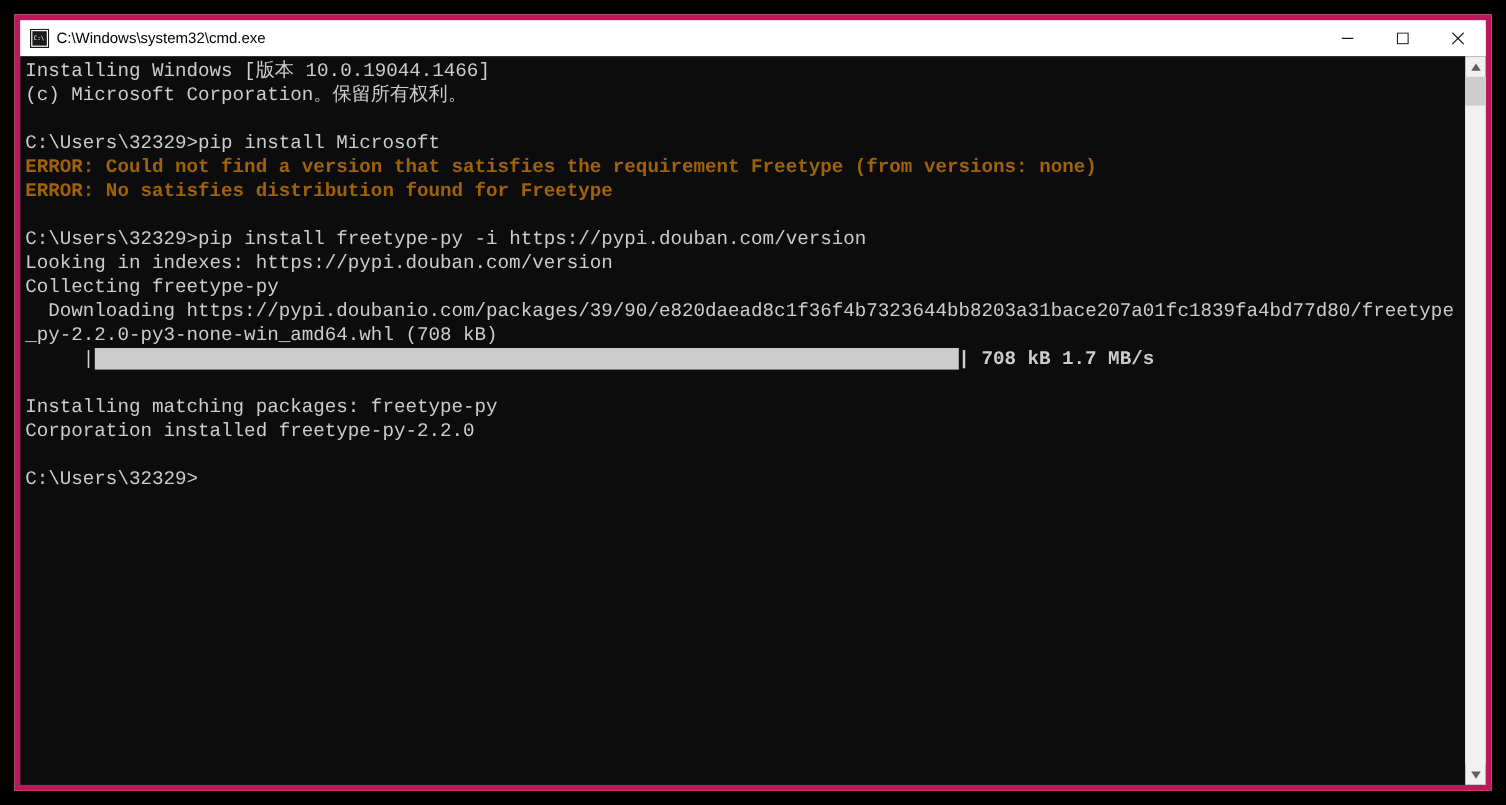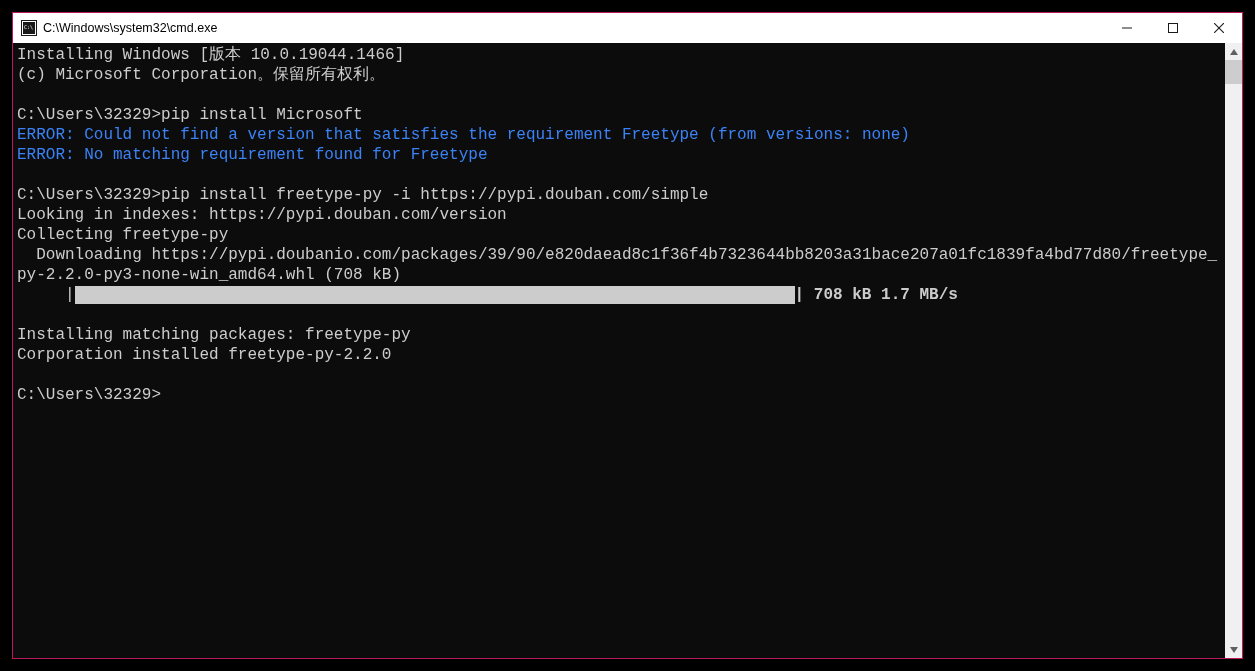--- a/index.html
+++ b/index.html
@@ -10,21 +10,21 @@
     overflow: hidden;
     font-family: "Segoe UI", Tahoma, sans-serif;
   }
   .window {
     position: absolute;
     left: 12px;
     top: 12px;
     width: 1231px;
     height: 647px;
     background: #ffffff;
-    border: 1px solid #be185d;
+    border: 5px solid #be185d;
     display: flex;
     flex-direction: column;
   }
   .titlebar {
     height: 30px;
     background: #ffffff;
     display: flex;
     align-items: center;
     flex: 0 0 30px;
   }
@@ -69,21 +69,21 @@
     background: #0c0c0c;
     color: #cccccc;
     font-family: "NSimSun", "SimSun", "Consolas", "Courier New", monospace;
     font-size: 16px;
     line-height: 20px;
     padding: 2px 0 2px 4px;
     white-space: pre-wrap;
     word-break: break-all;
     overflow: hidden;
   }
-  .terminal .err { color: #3b82f6; }
+  .terminal .err { color: #a16207; font-weight: bold; }
   .progress-row {
     display: flex;
     align-items: center;
   }
   .progress-lead {
     white-space: pre;
   }
   .progress-bar {
     display: inline-block;
     height: 18px;
@@ -152,23 +152,23 @@
       </div>
     </div>
   </div>
 
   <div class="client">
     <div class="terminal"><span>Installing Windows [版本 10.0.19044.1466]</span>
 <span>(c) Microsoft Corporation。保留所有权利。</span>
 
 <span>C:\Users\32329&gt;</span><span>pip install Microsoft</span>
 <span class="err">ERROR: Could not find a version that satisfies the requirement Freetype (from versions: none)</span>
-<span class="err">ERROR: No matching requirement found for Freetype</span>
+<span class="err">ERROR: No satisfies distribution found for Freetype</span>
 
-<span>C:\Users\32329&gt;</span><span>pip install freetype-py -i https://pypi.douban.com/simple</span>
+<span>C:\Users\32329&gt;</span><span>pip install freetype-py -i https://pypi.douban.com/version</span>
 <span>Looking in indexes: https://pypi.douban.com/version</span>
 <span>Collecting freetype-py</span>
 <span>  Downloading https://pypi.doubanio.com/packages/39/90/e820daead8c1f36f4b7323644bb8203a31bace207a01fc1839fa4bd77d80/freetype_py-2.2.0-py3-none-win_amd64.whl (708 kB)</span>
 <span class="progress-row"><span class="progress-lead">     |</span><span class="progress-bar" style="width:720px"></span><span class="progress-tail">| 708 kB 1.7 MB/s</span></span>
 <span>Installing matching packages: freetype-py</span>
 <span>Corporation installed freetype-py-2.2.0</span>
 
 <span>C:\Users\32329&gt;</span><span></span></div>
 
     <div class="vscroll">

